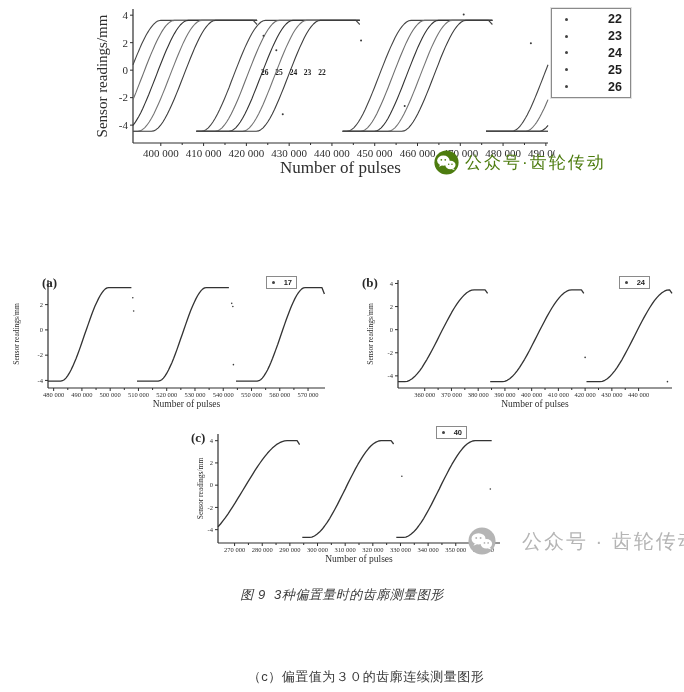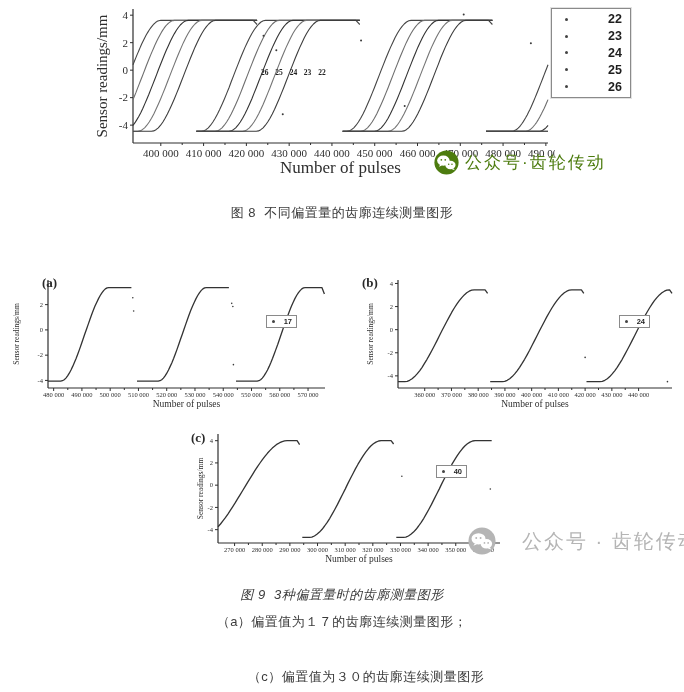--- a/index.html
+++ b/index.html
@@ -12,21 +12,21 @@
            font-size:13px;color:#3b3b3b;letter-spacing:.5px;white-space:pre;}
   
   .legend{position:absolute;border:1px solid #8a8a8a;background:#fff;box-sizing:border-box;
           display:flex;color:#1e1e1e;}
   .legend-lg{left:551px;top:8px;width:80px;height:90px;flex-direction:column;
              justify-content:space-around;font-size:12.5px;font-weight:600;padding:2px 0;
              box-shadow:0 0 0 1px #e2e2e2;}
   .legend-row{display:flex;align-items:center;justify-content:space-between;padding:0 8px 0 13px;}
   .legend-dot{width:3px;height:3px;border-radius:50%;background:#444;flex:0 0 auto;}
   .legend-sm{flex-direction:row;align-items:center;justify-content:space-between;
-             width:31px;height:13px;font-size:7.5px;font-weight:700;padding:0 4px 0 5px;margin-top:39px;}
+             width:31px;height:13px;font-size:7.5px;font-weight:700;padding:0 4px 0 5px;}
   
   .panel{position:absolute;}
   .panel-letter{position:absolute;font-family:"Liberation Serif",serif;font-size:13px;
                 font-weight:600;color:#2a2a2a;}
   
   .watermark{position:absolute;display:flex;align-items:center;gap:6px;}
   .wm-text{letter-spacing:2px;white-space:nowrap;}
   .wm-top .wm-text{font-size:17px;}
   .wm-bottom .wm-text{font-size:20px;margin-left:20px;}
   .wm-icon{display:inline-flex;}
@@ -148,21 +148,20 @@
         <path d="M8 18.5 L6.2 21.5 L10.2 19.8 Z" fill="#ffffff"></path>
         <ellipse cx="21" cy="19.2" rx="6.6" ry="5.4" fill="#ffffff"></ellipse>
         <circle cx="18.8" cy="18.2" r="1" fill="currentColor"></circle>
         <circle cx="23" cy="18.2" r="1" fill="currentColor"></circle>
         <path d="M24.6 23.2 L26.8 25.8 L22.8 24.6 Z" fill="#ffffff"></path>
       </svg>
     </span>
     <span class="wm-text">公众号·齿轮传动</span>
   </div>
 
-  <div class="caption" style="top:204px;">图 8  不同偏置量的齿廓连续测量图形</div>
 
   <div class="panel" style="left:8px;top:266px;width:332px;height:152px;">
     <div class="panel-letter" style="left:34px;top:9px;">(a)</div>
     <div id="chart-a" class="chart-mount" style="left:0;top:0;">
         <svg width="332" height="152">
           <line x1="40" y1="14" x2="40" y2="122" stroke="#2e2e2e" stroke-width="1.2"></line>
           <line x1="40" y1="122" x2="317" y2="122" stroke="#2e2e2e" stroke-width="1.2"></line>
           <line x1="37" y1="38.63157894736844" x2="40" y2="38.63157894736844" stroke="#2e2e2e"></line>
           <text x="35" y="40.90657894736844" text-anchor="end" font-size="6.5" fill="#2e2e2e" font-family="&quot;Liberation Serif&quot;, serif">2</text>
           <line x1="37" y1="63.89473684210528" x2="40" y2="63.89473684210528" stroke="#2e2e2e"></line>
@@ -346,16 +345,15 @@
         <ellipse cx="21" cy="19.2" rx="6.6" ry="5.4" fill="#ffffff"></ellipse>
         <circle cx="18.8" cy="18.2" r="1" fill="currentColor"></circle>
         <circle cx="23" cy="18.2" r="1" fill="currentColor"></circle>
         <path d="M24.6 23.2 L26.8 25.8 L22.8 24.6 Z" fill="#ffffff"></path>
       </svg>
     </span>
     <span class="wm-text">公众号 · 齿轮传动</span>
   </div>
 
   <div class="caption" style="top:586px;font-style:italic;">图 9  3种偏置量时的齿廓测量图形</div>
-  <div class="caption" style="top:613px;">（a）偏置值为１７的齿廓连续测量图形；</div>
   <div class="caption" style="top:668px;padding-left:24px;">（c）偏置值为３０的齿廓连续测量图形</div>
 
 </div>
 
 </body></html>

